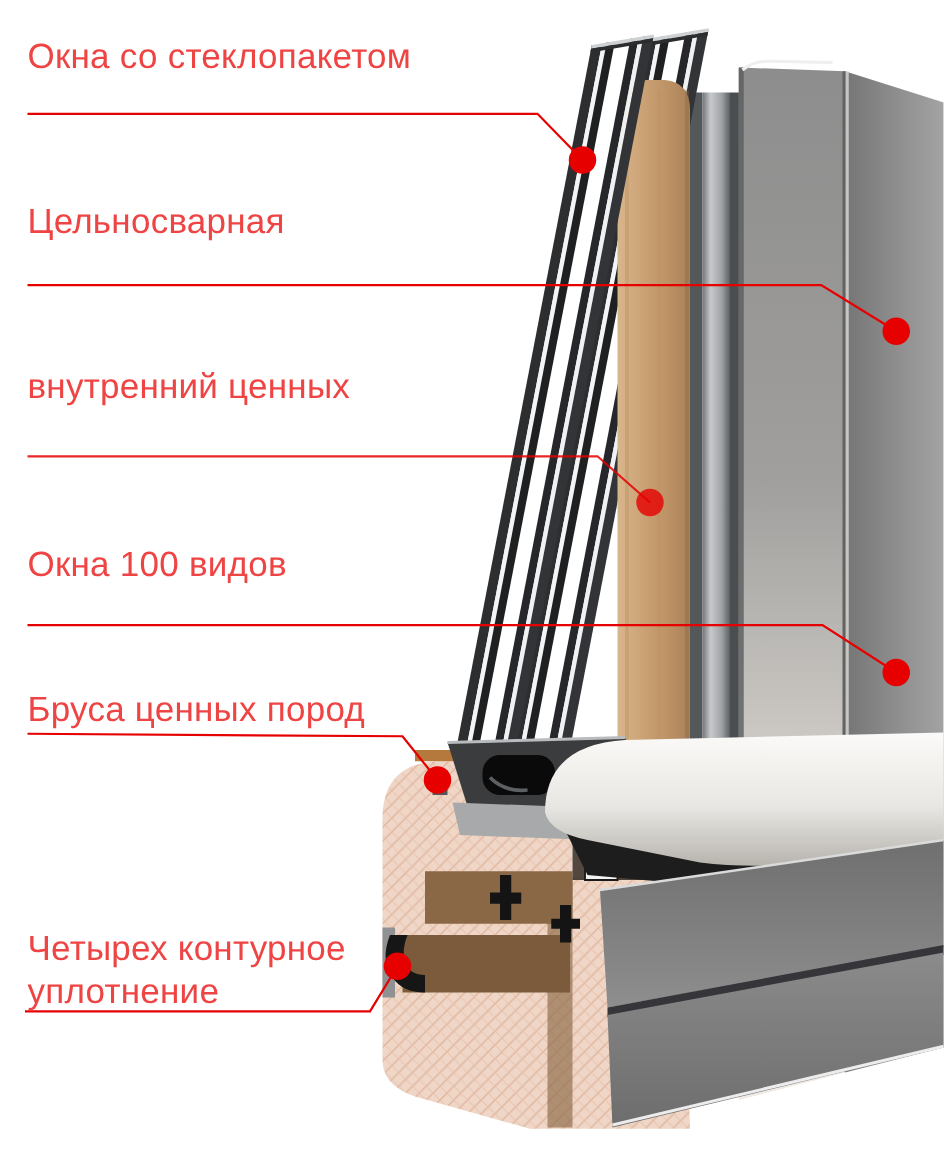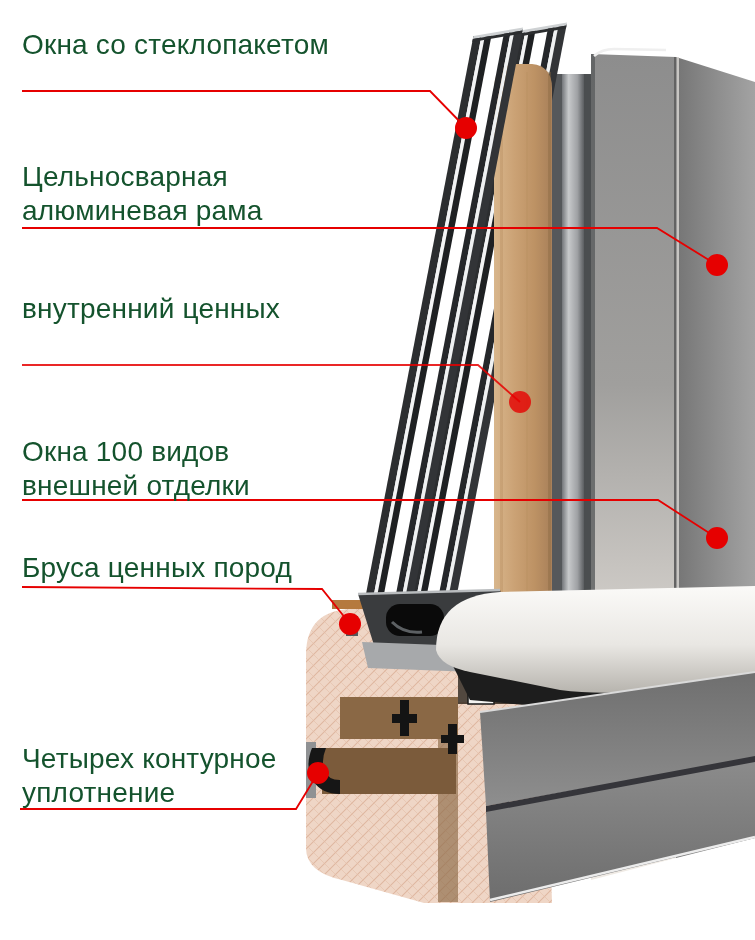--- a/index.html
+++ b/index.html
@@ -1,19 +1,19 @@
 <!DOCTYPE html>
 <html><head>
 <meta charset="utf-8">
 <style>
   html,body{margin:0;padding:0;background:#fff;}
   #stage{position:relative;width:755px;height:940px;background:#fff;overflow:hidden;
          font-family:"Liberation Sans","DejaVu Sans",sans-serif;}
   #render-svg{position:absolute;left:0;top:0;}
-  .label{position:absolute;left:22px;font-size:28px;line-height:34px;color:#14532d;
+  .label{position:absolute;left:22px;font-size:28px;line-height:34px;color:#ef4444;
          letter-spacing:0.2px;white-space:nowrap;}
   .label span{display:block;}
   .label span:empty{display:none;}
 </style>
 </head>
 <body>
 
 <div id="stage">
 
 <svg id="render-svg" width="755" height="940" viewBox="0 0 755 940">
@@ -172,28 +172,26 @@
     <circle cx="350" cy="624" r="11"></circle>
     <circle cx="318" cy="773" r="11"></circle>
   </g>
 </svg>
 
   <div class="label" style="top:28px">
     <span>Окна со стеклопакетом</span>
   </div>
   <div class="label" style="top:160px">
     <span>Цельносварная</span>
-    <span>алюминевая рама</span>
   </div>
   <div class="label" style="top:292px">
     <span>внутренний ценных</span>
   </div>
   <div class="label" style="top:435px">
     <span>Окна 100 видов</span>
-    <span>внешней отделки</span>
   </div>
   <div class="label" style="top:742px">
     <span>Четырех контурное</span>
     <span>уплотнение</span>
   </div>
   <div class="label" style="top:551px">
     <span>Бруса ценных пород</span>
 
   </div>
 

